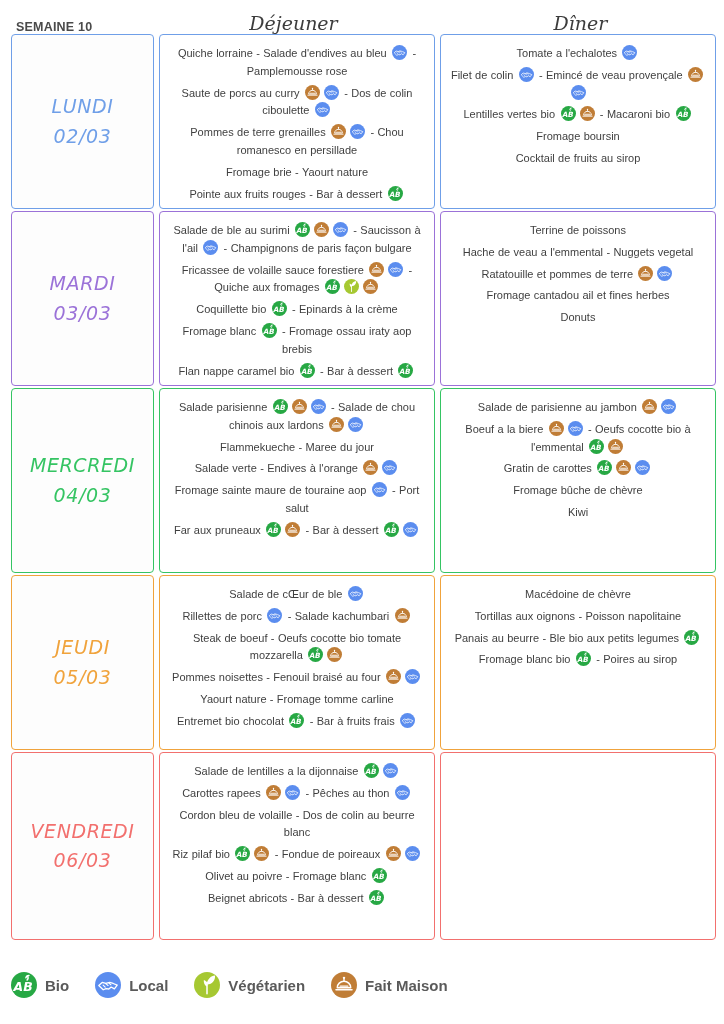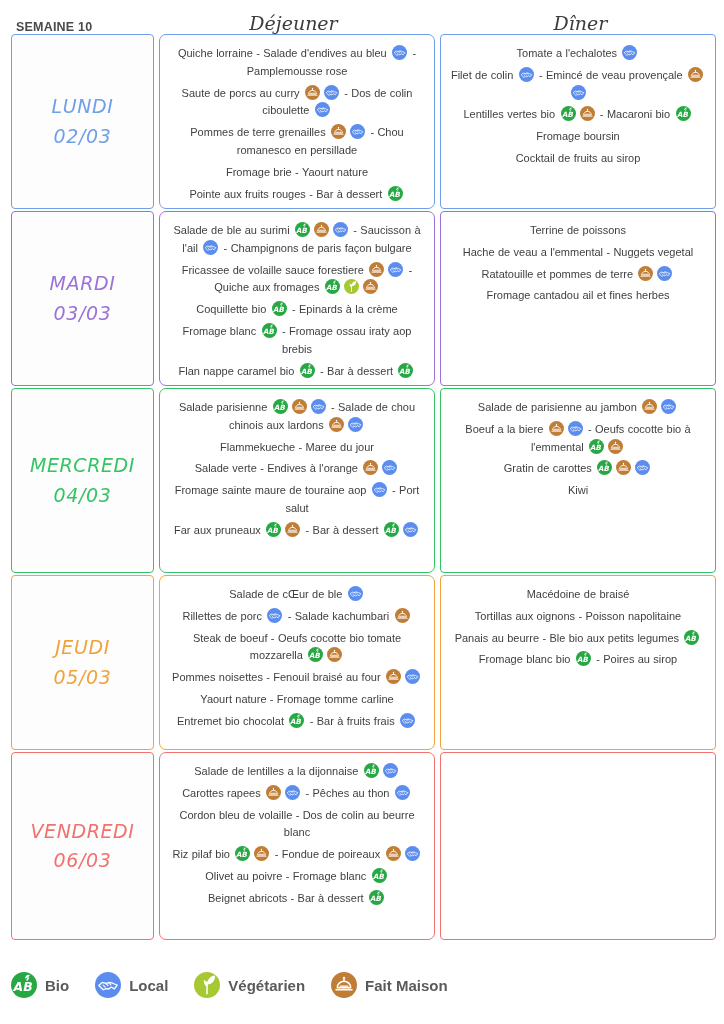--- a/index.html
+++ b/index.html
@@ -79,21 +79,21 @@
   .meal-cell {
     flex: 1 1 0;
     border-width: 1.3px;
     border-style: solid;
     padding: 10px 8px;
     display: flex;
     flex-direction: column;
     justify-content: flex-start;
     background: #ffffff;
   }
-  .meal-cell.lunch { margin-left: 5px; border-radius: 7px; }
+  .meal-cell.lunch { margin-left: 5px; }
   .meal-cell.dinner { margin-left: 5px; }
 
   .menu-line {
     text-align: center;
     font-size: 11px;
     line-height: 1.62;
     color: #3f3f3f;
     margin: 0 0 4px 0;
     word-spacing: 0.3px;
   }
@@ -310,20 +310,21 @@
               <path d="M4.6 16.3h14.8" fill="none" stroke="#fff" stroke-width="1.4" stroke-linecap="round"></path>
               <path d="M5.8 14.5c0-3.4 2.8-6 6.2-6s6.2 2.6 6.2 6z" fill="none" stroke="#fff" stroke-width="1.4" stroke-linejoin="round"></path>
               <path d="M12 8.4V6.2" fill="none" stroke="#fff" stroke-width="1.3" stroke-linecap="round"></path>
               <circle cx="12" cy="5.4" r="1.1" fill="#fff"></circle>
               <path d="M8.4 13.1h7.2" fill="none" stroke="#fff" stroke-width="1.1" stroke-linecap="round"></path>
             </svg></span><span class="badge local"><svg viewBox="0 0 24 24">
               <path d="M3.5 12.4l3.1-2.8 3.4 1 3.6-1.1 3.2 1.1 3.7 1.6-2.6 3.4-3-1.7-2.1 1.8-2.6-.4-2.6 1.1z" fill="none" stroke="#fff" stroke-width="1.2" stroke-linejoin="round"></path>
               <path d="M9.9 10.6l2.2 1.9M12.4 9.7l2.3 2.1M7.5 12.1l1.9 1.8" fill="none" stroke="#fff" stroke-width="1" stroke-linecap="round"></path>
             </svg></span></div>
         <div class="menu-line"><span>Fromage cantadou ail et fines herbes</span></div>
+        <div class="menu-line"><span>Donuts</span></div>
       </div>
     </div>
     <div class="day-row" style="height: 185px; margin-bottom: 2px;">
       <div class="cell day-cell" style="border-color: rgb(53, 196, 99);">
         <div class="day-name" style="color: rgb(53, 196, 99);">MERCREDI</div>
         <div class="day-date" style="color: rgb(53, 196, 99);">04/03</div>
       </div>
       <div class="cell meal-cell lunch" style="border-color: rgb(53, 196, 99);">
         <div class="menu-line"><span>Salade parisienne </span><span class="badge bio"><svg viewBox="0 0 24 24">
               <path d="M15.2 3.6c.9 1.4.7 2.9-.4 3.9" fill="none" stroke="#fff" stroke-width="1.3" stroke-linecap="round"></path>
@@ -420,20 +421,21 @@
             </svg></span><span class="badge maison"><svg viewBox="0 0 24 24">
               <path d="M4.6 16.3h14.8" fill="none" stroke="#fff" stroke-width="1.4" stroke-linecap="round"></path>
               <path d="M5.8 14.5c0-3.4 2.8-6 6.2-6s6.2 2.6 6.2 6z" fill="none" stroke="#fff" stroke-width="1.4" stroke-linejoin="round"></path>
               <path d="M12 8.4V6.2" fill="none" stroke="#fff" stroke-width="1.3" stroke-linecap="round"></path>
               <circle cx="12" cy="5.4" r="1.1" fill="#fff"></circle>
               <path d="M8.4 13.1h7.2" fill="none" stroke="#fff" stroke-width="1.1" stroke-linecap="round"></path>
             </svg></span><span class="badge local"><svg viewBox="0 0 24 24">
               <path d="M3.5 12.4l3.1-2.8 3.4 1 3.6-1.1 3.2 1.1 3.7 1.6-2.6 3.4-3-1.7-2.1 1.8-2.6-.4-2.6 1.1z" fill="none" stroke="#fff" stroke-width="1.2" stroke-linejoin="round"></path>
               <path d="M9.9 10.6l2.2 1.9M12.4 9.7l2.3 2.1M7.5 12.1l1.9 1.8" fill="none" stroke="#fff" stroke-width="1" stroke-linecap="round"></path>
             </svg></span></div>
+        <div class="menu-line"><span>Fromage bûche de chèvre</span></div>
         <div class="menu-line"><span>Kiwi</span></div>
       </div>
     </div>
     <div class="day-row" style="height: 175px; margin-bottom: 2px;">
       <div class="cell day-cell" style="border-color: rgb(240, 163, 60); text-align: right;">
         <div class="day-name" style="color: rgb(240, 163, 60);">JEUDI</div>
         <div class="day-date" style="color: rgb(240, 163, 60);">05/03</div>
       </div>
       <div class="cell meal-cell lunch" style="border-color: rgb(240, 163, 60);">
         <div class="menu-line"><span>Salade de cŒur de ble </span><span class="badge local"><svg viewBox="0 0 24 24">
@@ -475,21 +477,21 @@
         <div class="menu-line"><span>Entremet bio chocolat </span><span class="badge bio"><svg viewBox="0 0 24 24">
               <path d="M15.2 3.6c.9 1.4.7 2.9-.4 3.9" fill="none" stroke="#fff" stroke-width="1.3" stroke-linecap="round"></path>
               <path d="M16.6 3.2c-1.6.1-2.6.9-2.9 2.2" fill="none" stroke="#fff" stroke-width="1.3" stroke-linecap="round"></path>
               <text x="11.2" y="17.4" font-family="DejaVu Sans, sans-serif" font-size="11.5" font-weight="bold" font-style="italic" fill="#fff" text-anchor="middle">AB</text>
             </svg></span><span> - Bar à fruits frais </span><span class="badge local"><svg viewBox="0 0 24 24">
               <path d="M3.5 12.4l3.1-2.8 3.4 1 3.6-1.1 3.2 1.1 3.7 1.6-2.6 3.4-3-1.7-2.1 1.8-2.6-.4-2.6 1.1z" fill="none" stroke="#fff" stroke-width="1.2" stroke-linejoin="round"></path>
               <path d="M9.9 10.6l2.2 1.9M12.4 9.7l2.3 2.1M7.5 12.1l1.9 1.8" fill="none" stroke="#fff" stroke-width="1" stroke-linecap="round"></path>
             </svg></span></div>
       </div>
       <div class="cell meal-cell dinner" style="border-color: rgb(240, 163, 60);">
-        <div class="menu-line"><span>Macédoine de braisé</span></div>
+        <div class="menu-line"><span>Macédoine de chèvre</span></div>
         <div class="menu-line"><span>Tortillas aux oignons - Poisson napolitaine</span></div>
         <div class="menu-line"><span>Panais au beurre - Ble bio aux petits legumes </span><span class="badge bio"><svg viewBox="0 0 24 24">
               <path d="M15.2 3.6c.9 1.4.7 2.9-.4 3.9" fill="none" stroke="#fff" stroke-width="1.3" stroke-linecap="round"></path>
               <path d="M16.6 3.2c-1.6.1-2.6.9-2.9 2.2" fill="none" stroke="#fff" stroke-width="1.3" stroke-linecap="round"></path>
               <text x="11.2" y="17.4" font-family="DejaVu Sans, sans-serif" font-size="11.5" font-weight="bold" font-style="italic" fill="#fff" text-anchor="middle">AB</text>
             </svg></span></div>
         <div class="menu-line"><span>Fromage blanc bio </span><span class="badge bio"><svg viewBox="0 0 24 24">
               <path d="M15.2 3.6c.9 1.4.7 2.9-.4 3.9" fill="none" stroke="#fff" stroke-width="1.3" stroke-linecap="round"></path>
               <path d="M16.6 3.2c-1.6.1-2.6.9-2.9 2.2" fill="none" stroke="#fff" stroke-width="1.3" stroke-linecap="round"></path>
               <text x="11.2" y="17.4" font-family="DejaVu Sans, sans-serif" font-size="11.5" font-weight="bold" font-style="italic" fill="#fff" text-anchor="middle">AB</text>

